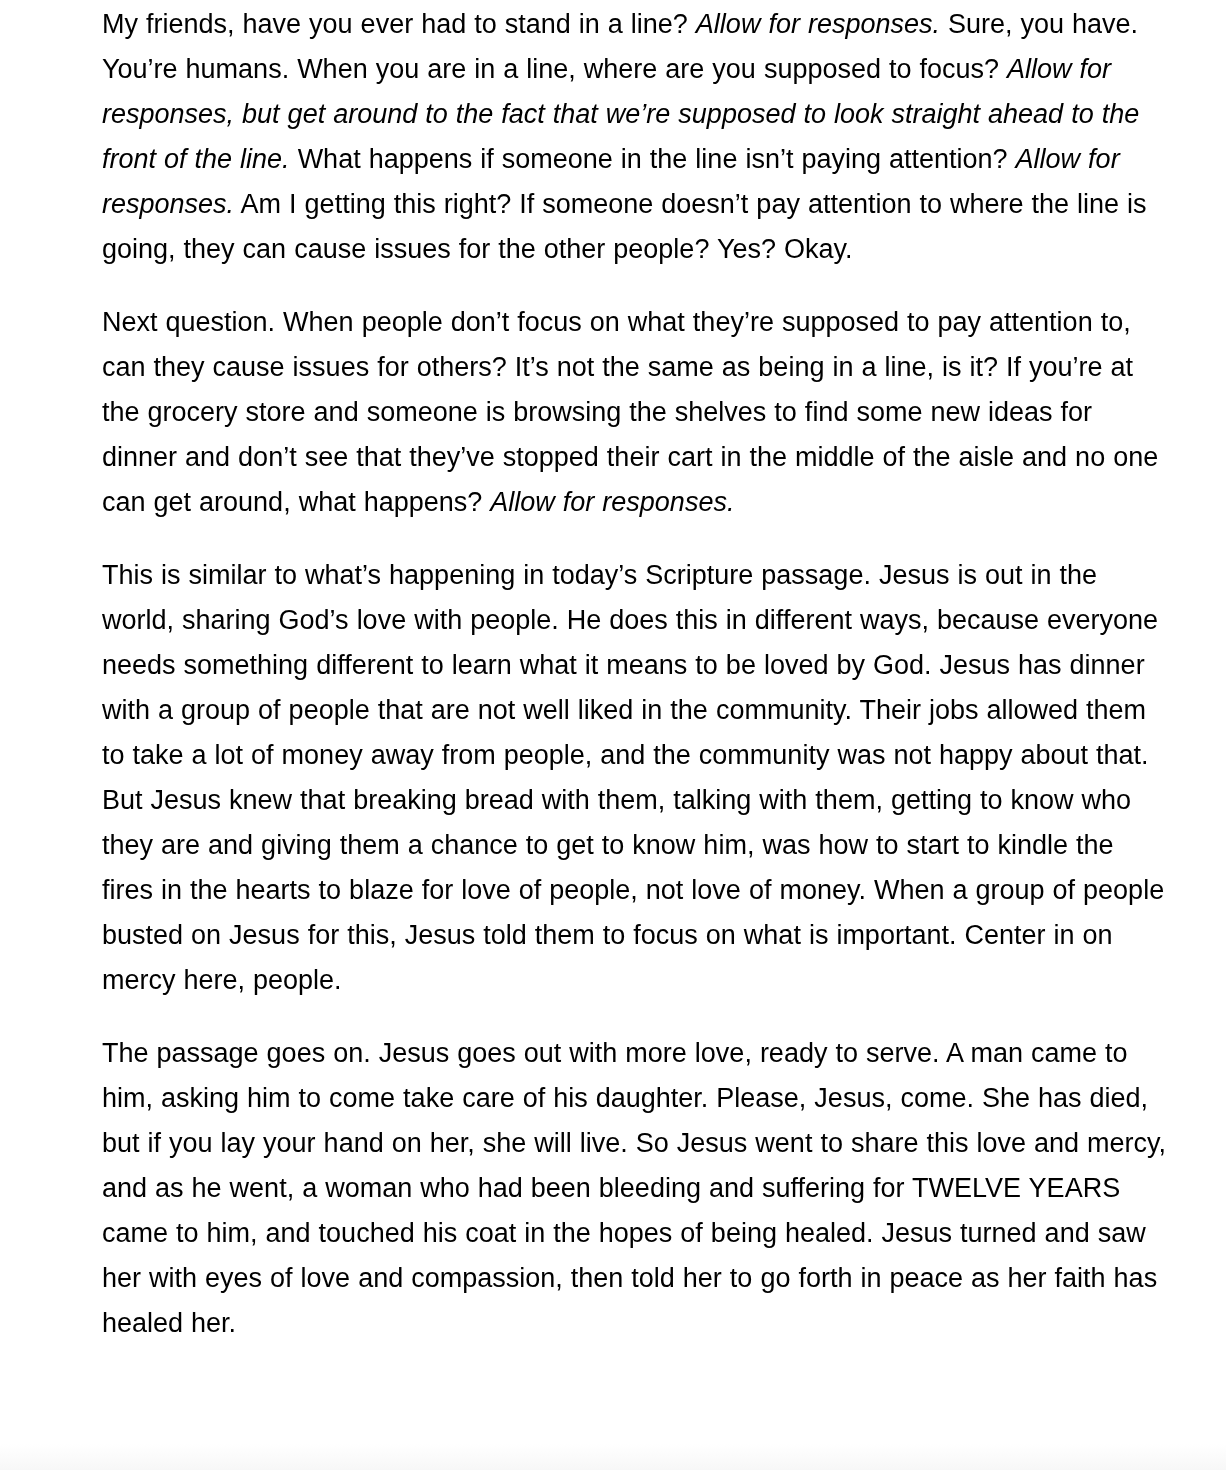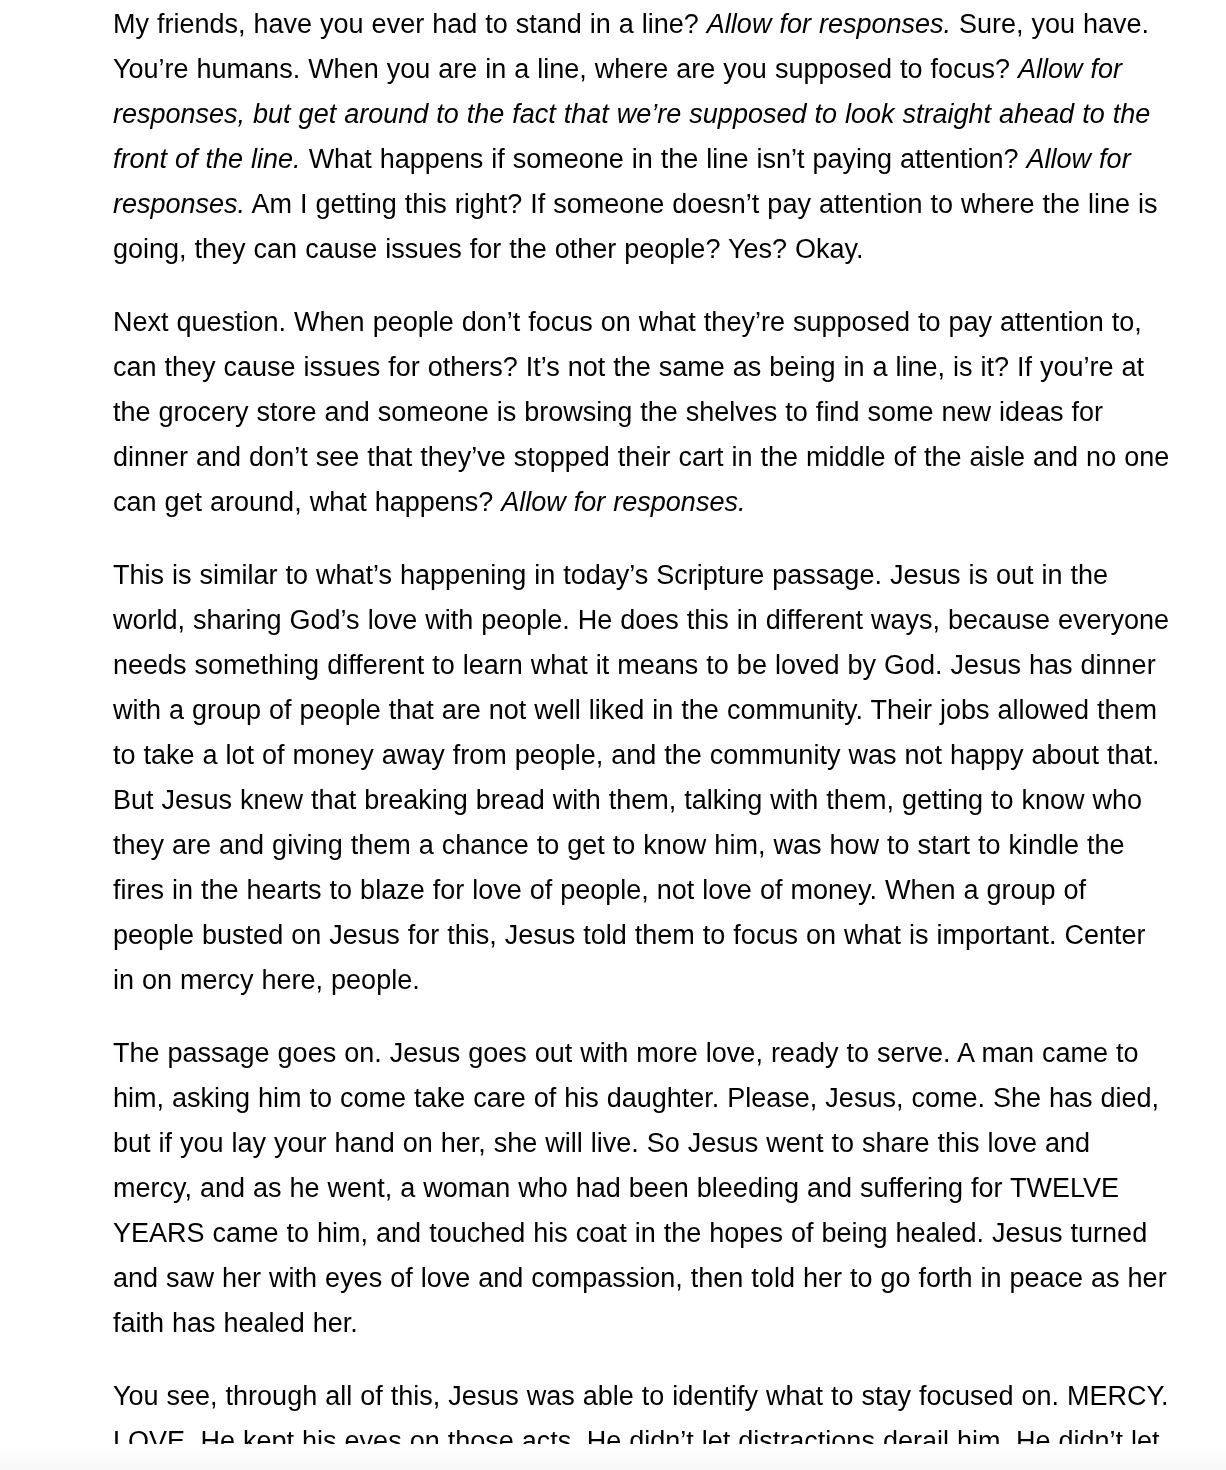--- a/index.html
+++ b/index.html
@@ -17,21 +17,21 @@
   .doc {
     width: 1226px;
     padding: 2px 55px 0 101px;
     font-family: "Liberation Sans", "DejaVu Sans", sans-serif;
     font-size: 27px;
     line-height: 45px;
     color: #000000;
     -webkit-font-smoothing: antialiased;
   }
   .doc p {
-    margin: 0 0 28px 12px;
+    margin: 0 0 28px 1px;
     text-align: left;
     word-spacing: 0.5px;
   }
   .seg-italic { font-style: italic; }
   .bottom-fade {
     position: absolute;
     left: 0;
     bottom: 0;
     width: 1226px;
     height: 26px;
@@ -40,15 +40,14 @@
   }
 </style>
 </head>
 <body>
 
 <div class="doc" id="doc">
     <p><span>My friends, have you ever had to stand in a line? </span><span class="seg-italic">Allow for responses.</span><span> Sure, you have. You’re humans. When you are in a line, where are you supposed to focus? </span><span class="seg-italic">Allow for responses, but get around to the fact that we’re supposed to look straight ahead to the front of the line.</span><span> What happens if someone in the line isn’t paying attention? </span><span class="seg-italic">Allow for responses.</span><span> Am I getting this right? If someone doesn’t pay attention to where the line is going, they can cause issues for the other people? Yes? Okay.</span></p>
     <p><span>Next question. When people don’t focus on what they’re supposed to pay attention to, can they cause issues for others? It’s not the same as being in a line, is it? If you’re at the grocery store and someone is browsing the shelves to find some new ideas for dinner and don’t see that they’ve stopped their cart in the middle of the aisle and no one can get around, what happens? </span><span class="seg-italic">Allow for responses.</span></p>
     <p><span>This is similar to what’s happening in today’s Scripture passage. Jesus is out in the world, sharing God’s love with people. He does this in different ways, because everyone needs something different to learn what it means to be loved by God. Jesus has dinner with a group of people that are not well liked in the community. Their jobs allowed them to take a lot of money away from people, and the community was not happy about that. But Jesus knew that breaking bread with them, talking with them, getting to know who they are and giving them a chance to get to know him, was how to start to kindle the fires in the hearts to blaze for love of people, not love of money. When a group of people busted on Jesus for this, Jesus told them to focus on what is important. Center in on mercy here, people.</span></p>
     <p><span>The passage goes on. Jesus goes out with more love, ready to serve. A man came to him, asking him to come take care of his daughter. Please, Jesus, come. She has died, but if you lay your hand on her, she will live. So Jesus went to share this love and mercy, and as he went, a woman who had been bleeding and suffering for TWELVE YEARS came to him, and touched his coat in the hopes of being healed. Jesus turned and saw her with eyes of love and compassion, then told her to go forth in peace as her faith has healed her.</span></p>
-    <p><span>You see, through all of this, Jesus was able to identify what to stay focused on. MERCY. LOVE. He kept his eyes on those acts. He didn’t let distractions derail him. He didn’t let</span></p>
   </div>
 <div class="bottom-fade"></div>
 
 </body></html>

